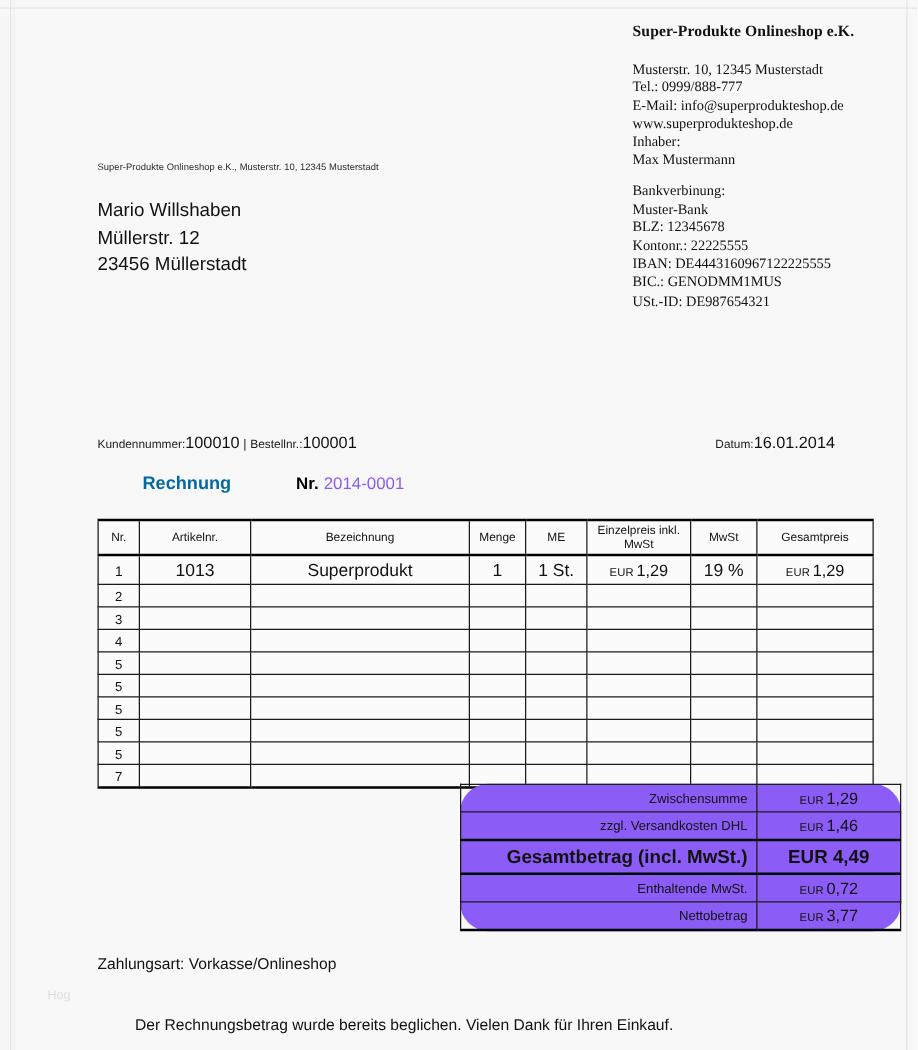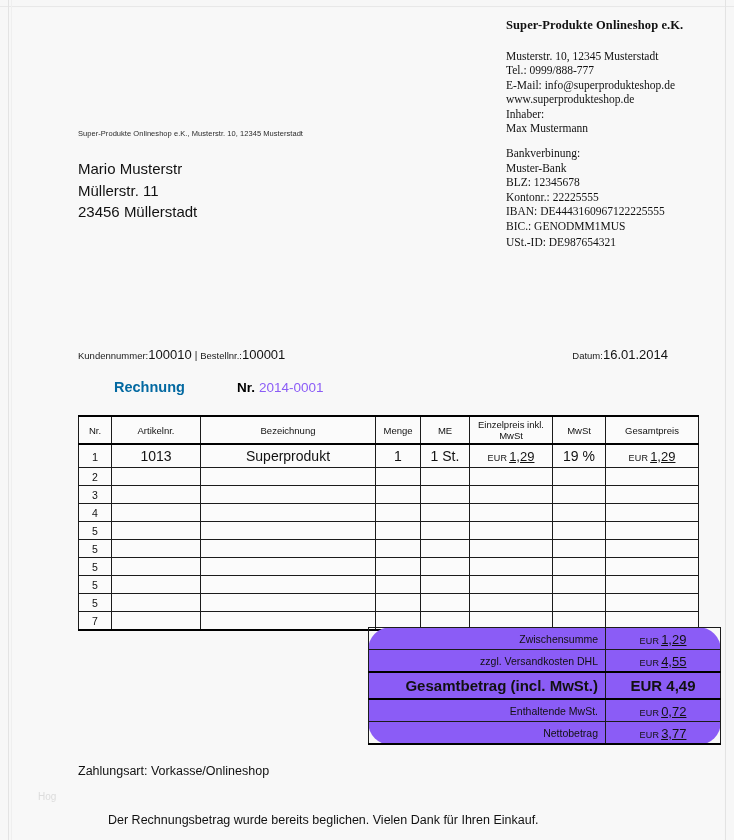--- a/index.html
+++ b/index.html
@@ -230,21 +230,21 @@
 
   .rownum { font-size: 10.5px; }
   .first-row .rownum { font-size: 11px; }
 
   .cur {
     font-size: 9px;
     letter-spacing: 0.2px;
     padding-right: 2px;
     text-align: right;
   }
-  .amt { font-size: 13px; text-decoration: underline; }
+  .amt { font-size: 13px; }
 
   
   .totals {
     position: absolute;
     left: 356px;
     top: 619px;
     width: 322px;
     border-collapse: collapse;
     table-layout: fixed;
     background: #8b5cf6;
@@ -336,22 +336,22 @@
       <div class="bank-line">Muster-Bank</div>
       <div class="bank-line">BLZ: 12345678</div>
       <div class="bank-line">Kontonr.: 22225555</div>
       <div class="bank-line">IBAN: DE4443160967122225555</div>
       <div class="bank-line">BIC.: GENODMM1MUS</div>
     </div>
     <div class="ustid-line">USt.-ID: DE987654321</div>
 
     <div class="return-line">Super-Produkte Onlineshop e.K., Musterstr. 10, 12345 Musterstadt</div>
     <div class="recipient">
-      <div class="recipient-line">Mario Musterstr</div>
-      <div class="recipient-line">Müllerstr. 11</div>
+      <div class="recipient-line">Mario Willshaben</div>
+      <div class="recipient-line">Müllerstr. 12</div>
       <div class="recipient-line">23456 Müllerstadt</div>
     </div>
 
     <div class="meta-row">
       <div class="meta-left">
         <span class="meta-label">Kundennummer:</span><span class="meta-value">100010</span><span class="meta-sep">|</span><span class="meta-label">Bestellnr.:</span><span class="meta-value">100001</span>
       </div>
       <div class="meta-right">
         <span class="meta-label">Datum:</span><span class="meta-value">16.01.2014</span>
       </div>
@@ -479,21 +479,21 @@
     </table>
 
     <table class="totals">
       <tbody>
           <tr>
             <td class="t-label">Zwischensumme</td>
             <td class="t-value"><span class="cur">EUR</span><span class="amt">1,29</span></td>
           </tr>
           <tr>
             <td class="t-label">zzgl. Versandkosten DHL</td>
-            <td class="t-value"><span class="cur">EUR</span><span class="amt">4,55</span></td>
+            <td class="t-value"><span class="cur">EUR</span><span class="amt">1,46</span></td>
           </tr>
           <tr class="grand">
             <td class="t-label">Gesamtbetrag (incl. MwSt.)</td>
             <td class="t-value">EUR 4,49</td>
           </tr>
           <tr>
             <td class="t-label">Enthaltende MwSt.</td>
             <td class="t-value"><span class="cur">EUR</span><span class="amt">0,72</span></td>
           </tr>
           <tr>

